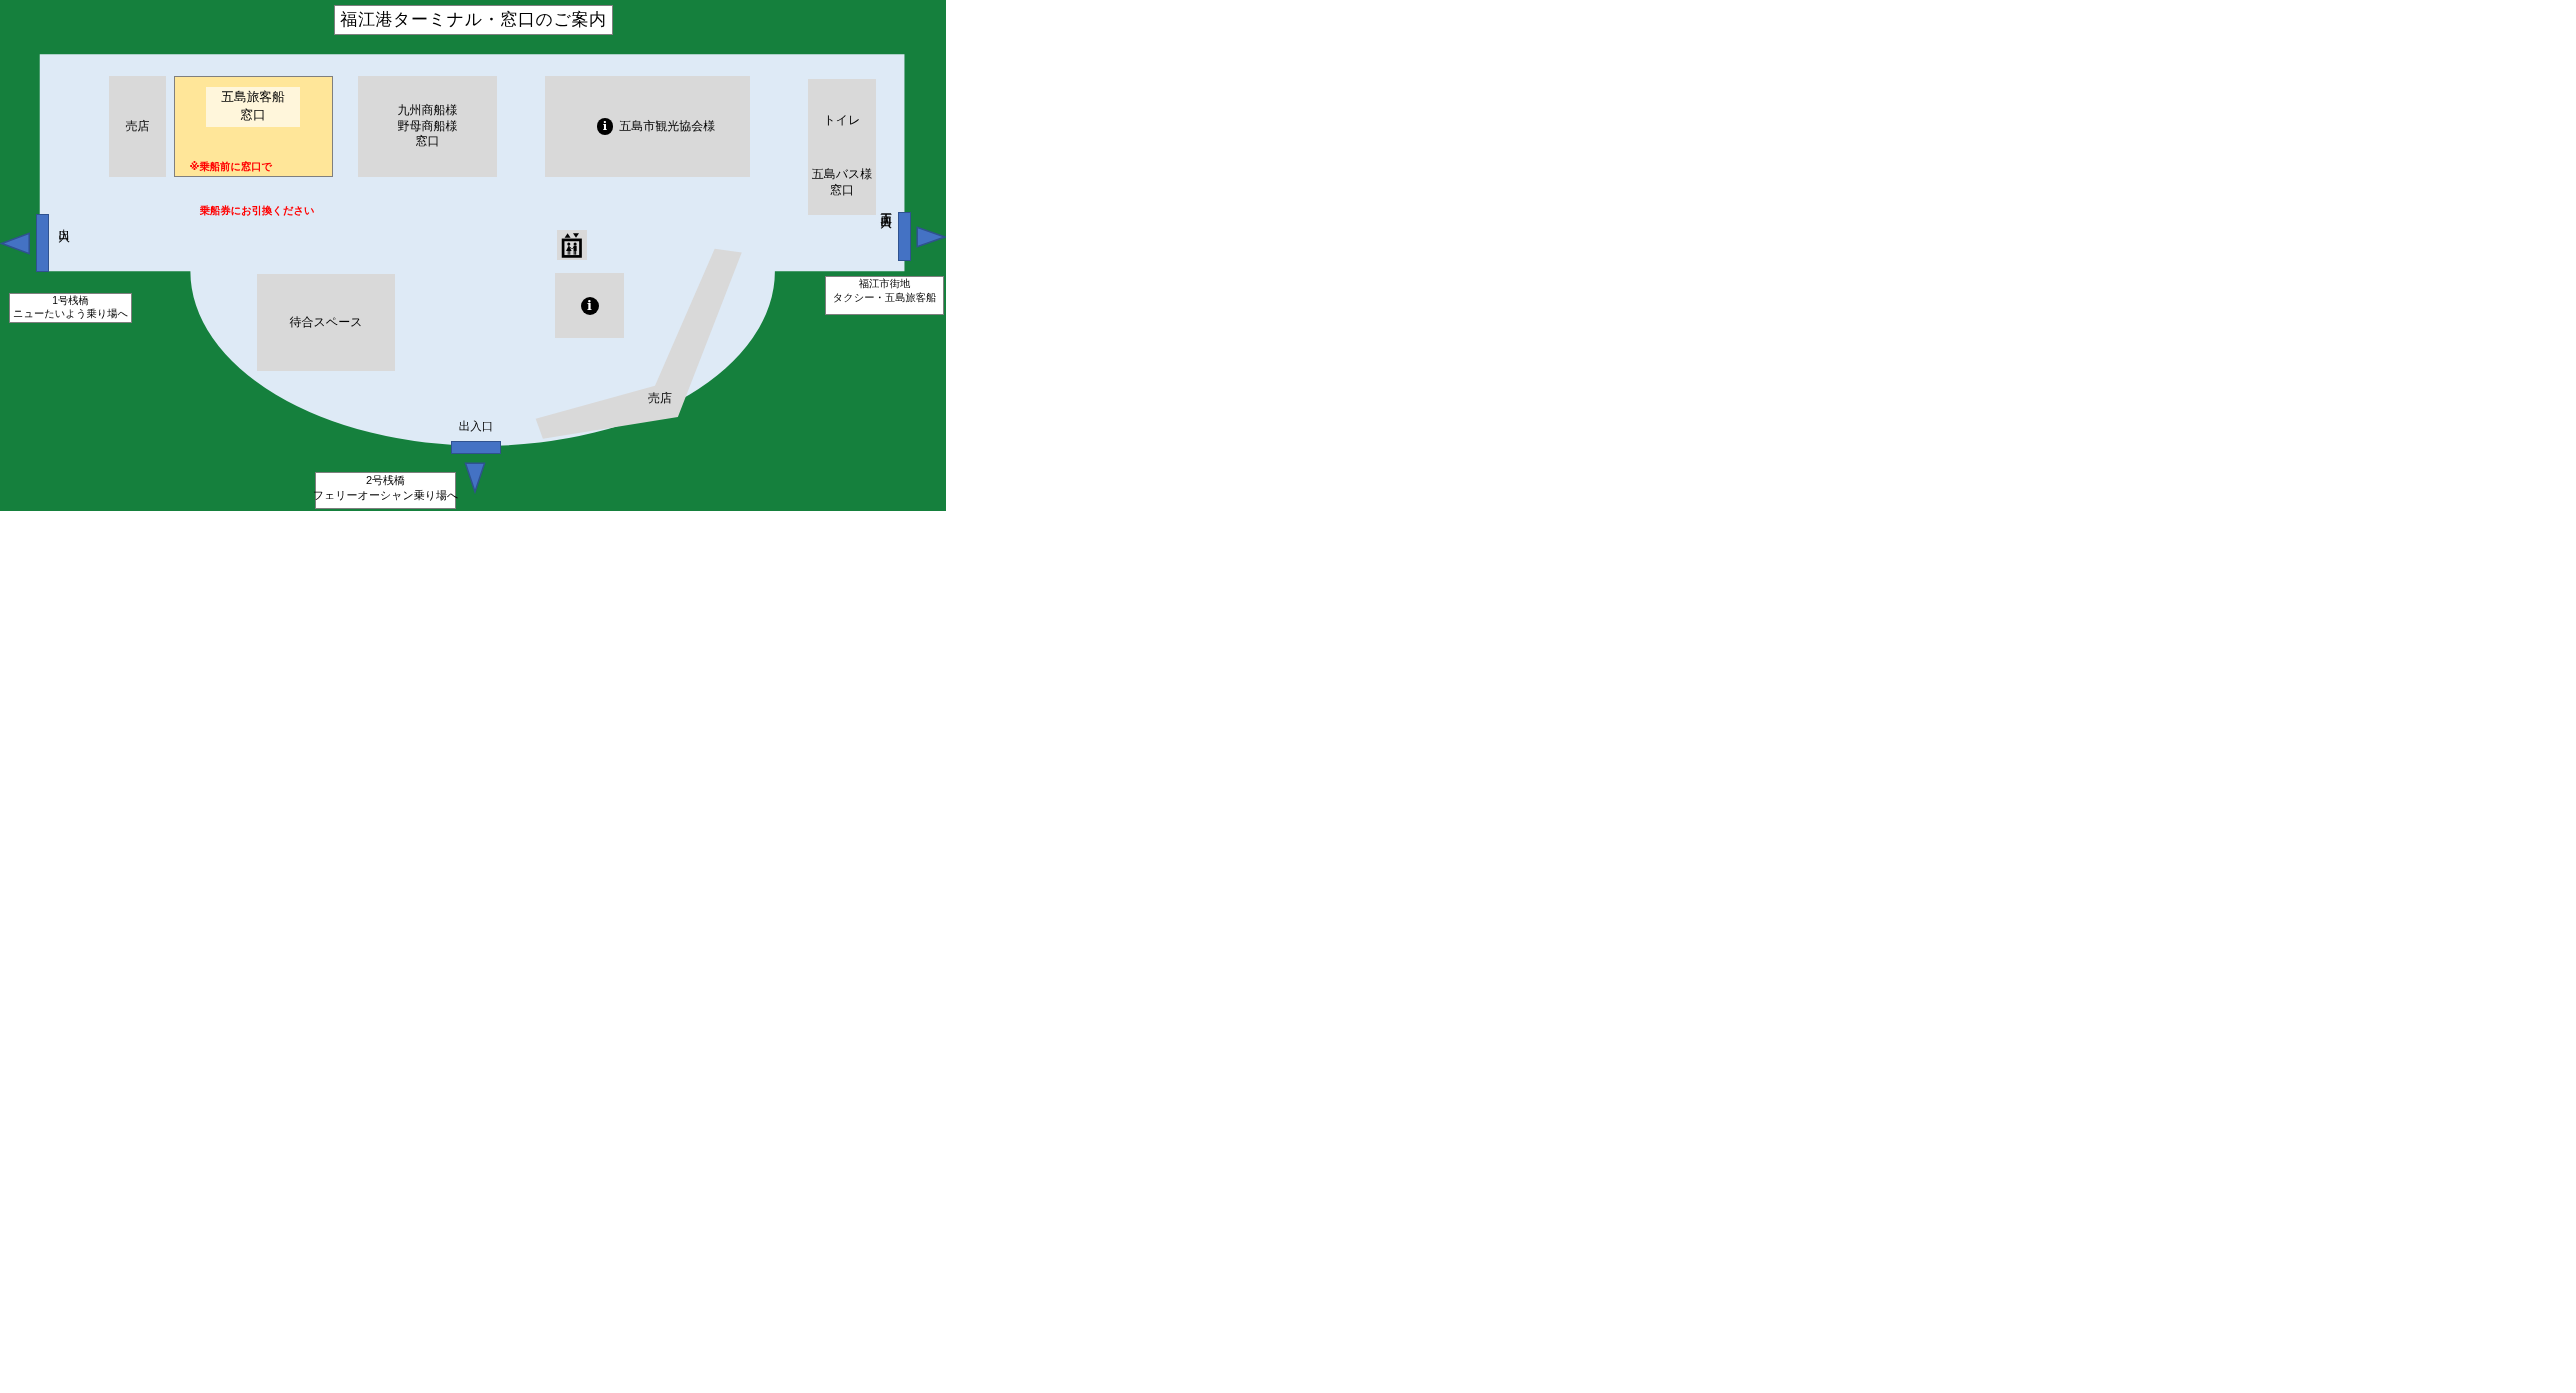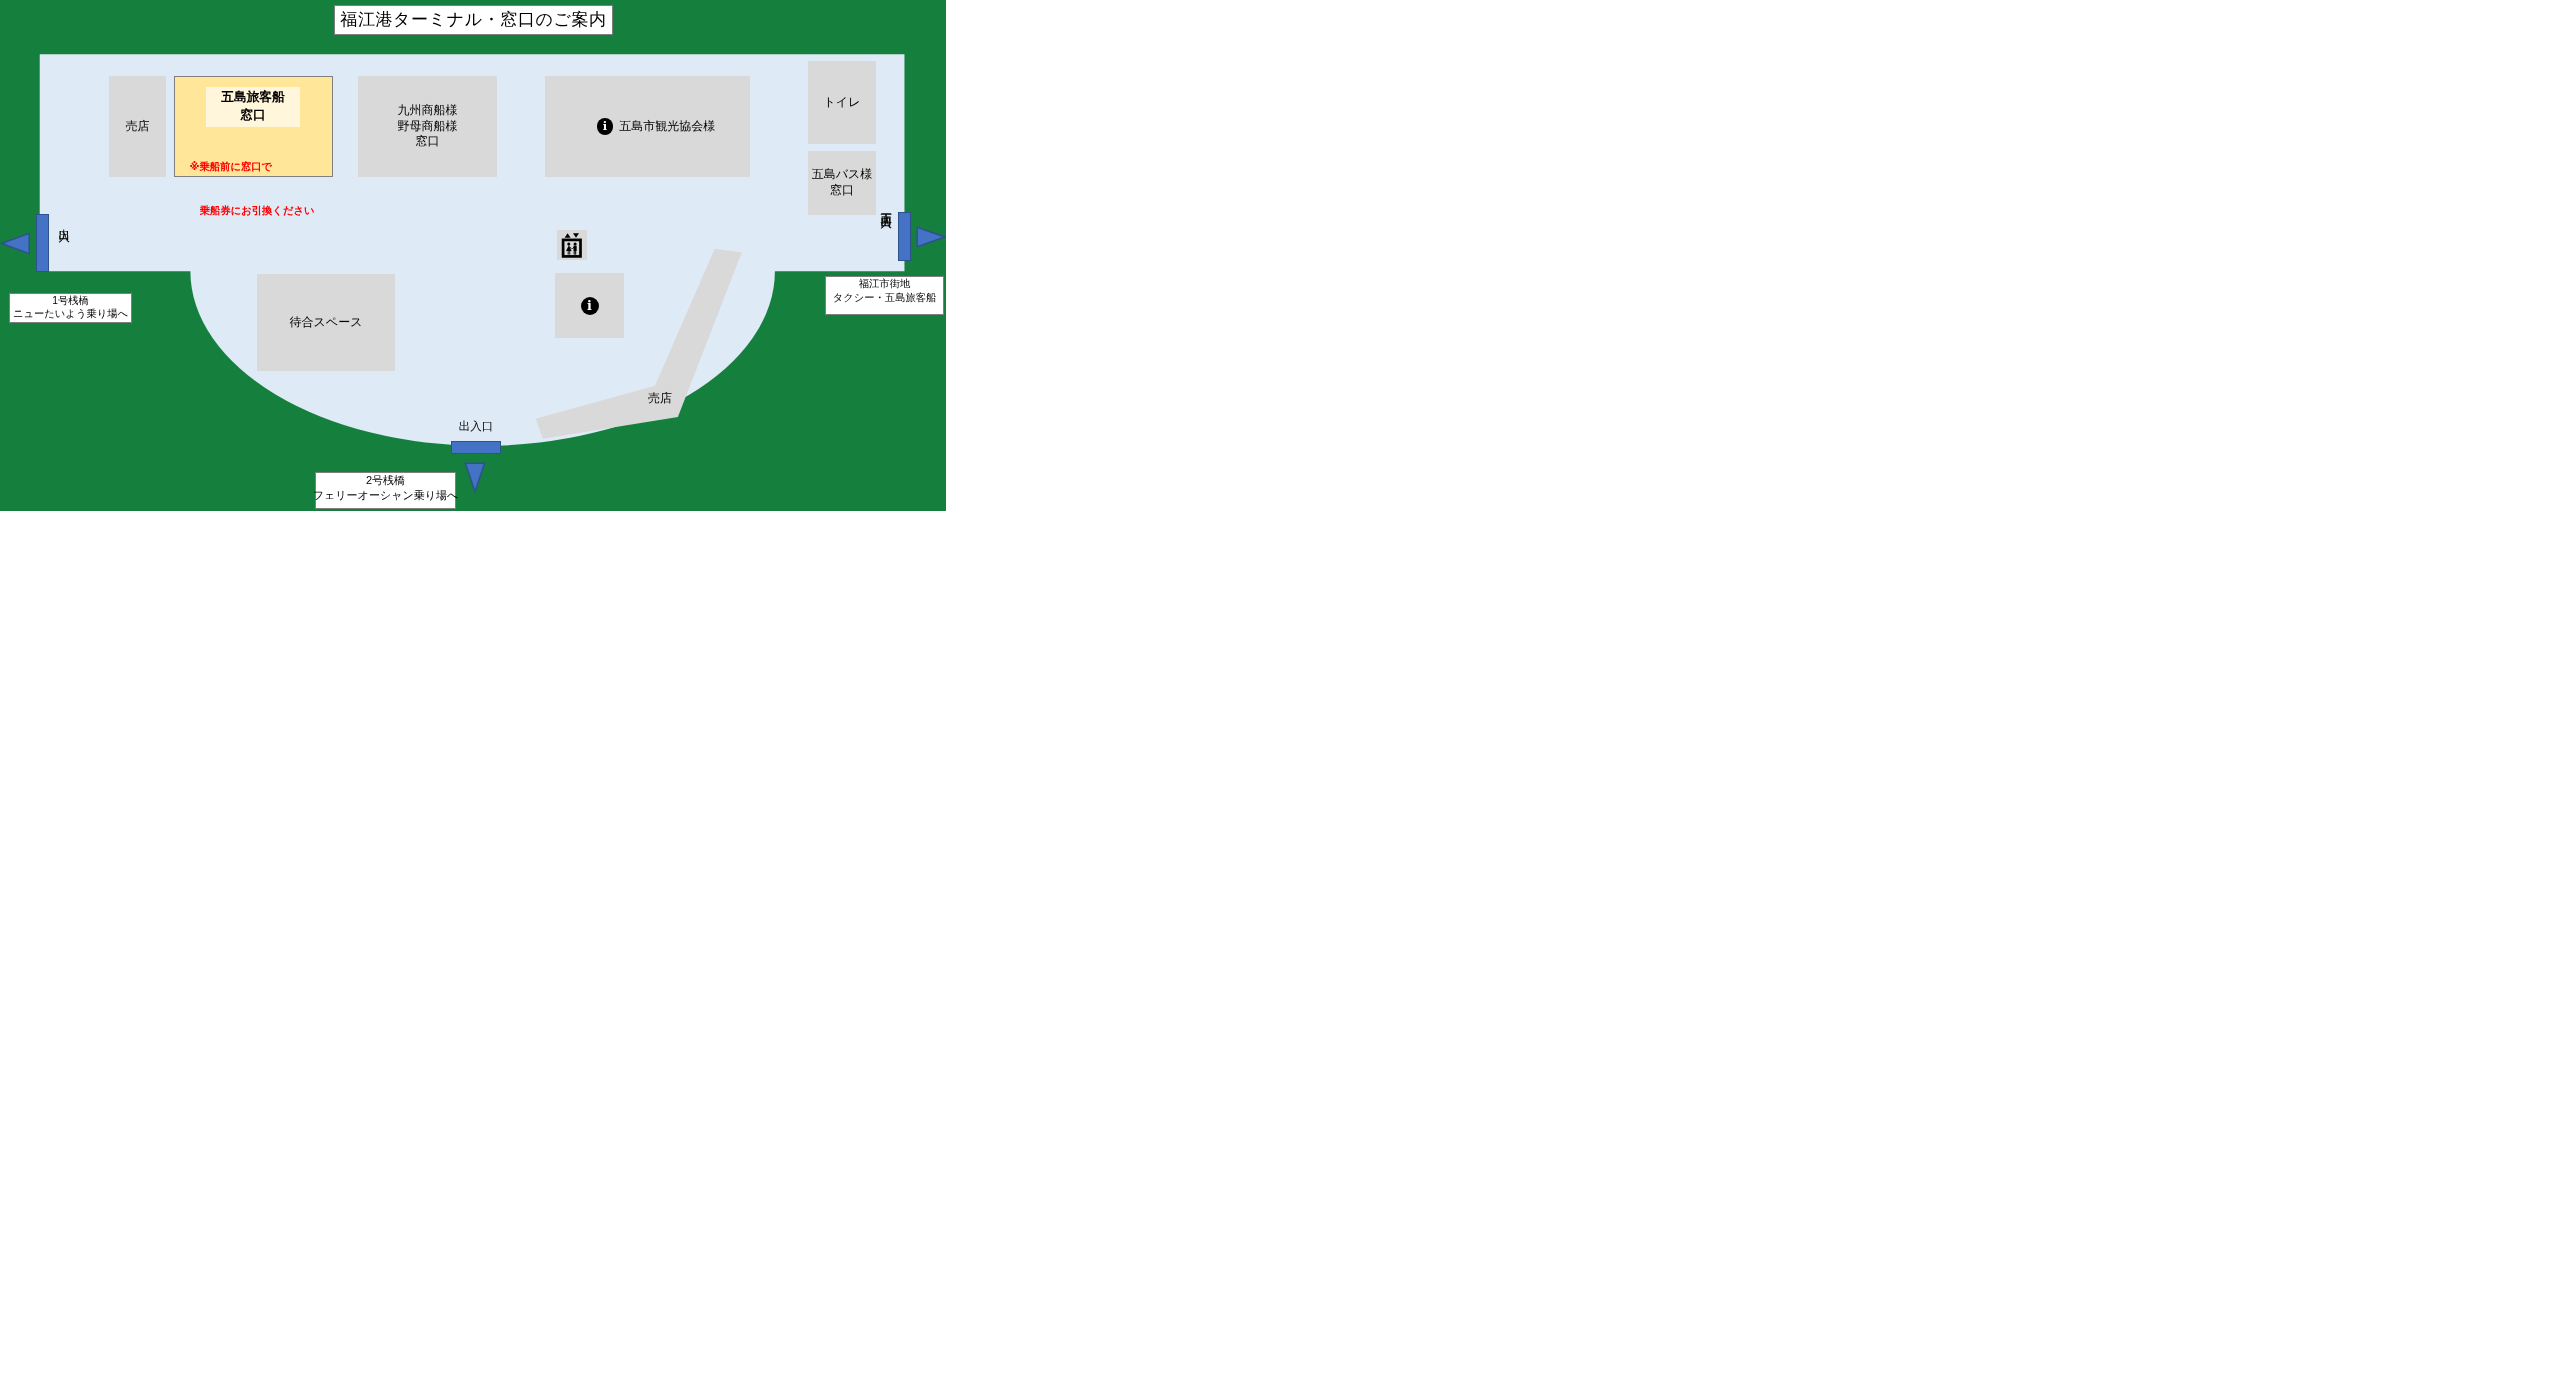--- a/index.html
+++ b/index.html
@@ -12,30 +12,30 @@
   .title-box{position:absolute;left:334px;top:4.8px;width:277px;height:28px;
     border:1.2px solid var(--box_border);background:#fff;display:flex;align-items:center;justify-content:center;
     font-size:17px;letter-spacing:0.6px;}
 
   .room{position:absolute;background:var(--room);display:flex;flex-direction:column;
     align-items:center;justify-content:center;text-align:center;font-size:12px;line-height:15.7px;}
 
   .room-shop-left{left:109px;top:76px;width:57px;height:101px;}
   .room-kyushu{left:344px;top:76px;width:139px;height:101px;margin-left:14px;}
   .room-kankou{left:545px;top:76px;width:205px;height:101px;flex-direction:row;gap:6px;padding-left:17px;box-sizing:border-box;}
-  .room-toilet{left:808px;top:61px;width:68px;height:83px;}
+  .room-toilet{left:808px;top:79px;width:68px;height:83px;}
   .room-bus{left:808px;top:151px;width:68px;height:64px;}
   .room-waiting{left:257px;top:274px;width:138px;height:97px;}
   .room-info{left:555px;top:273px;width:69px;height:65px;}
   .room-elevator{left:557px;top:230px;width:29.6px;height:30px;}
 
   .highlight-box{position:absolute;left:174px;top:76px;width:159px;height:101px;box-sizing:border-box;
     background:var(--highlight);border:1.2px solid var(--box_border);}
   .highlight-inner{position:absolute;left:31px;top:9.7px;width:94px;height:40px;background:var(--highlight_inner);
-    display:flex;flex-direction:column;align-items:center;justify-content:center;font-size:12.7px;font-weight:bold;line-height:17.5px;}
+    display:flex;flex-direction:column;align-items:center;justify-content:center;font-size:12.7px;font-weight:normal;line-height:17.5px;}
   .highlight-note{position:absolute;left:14.5px;top:54px;font-size:10.3px;font-weight:bold;color:var(--note_text);
     line-height:14.5px;white-space:pre;text-align:left;}
 
   .info-badge{width:18px;height:18px;border-radius:50%;background:#000;color:#fff;flex:0 0 auto;
     display:flex;align-items:center;justify-content:center;
     font-family:"DejaVu Serif","Liberation Serif",serif;font-weight:bold;font-size:12.7px;}
   .info-badge.small{width:16.3px;height:16.3px;font-size:11.5px;}
 
   .door{position:absolute;background:var(--door);border:1.2px solid var(--door_border);box-sizing:border-box;}
   .door-left{left:36px;top:214px;width:13.3px;height:58px;}

